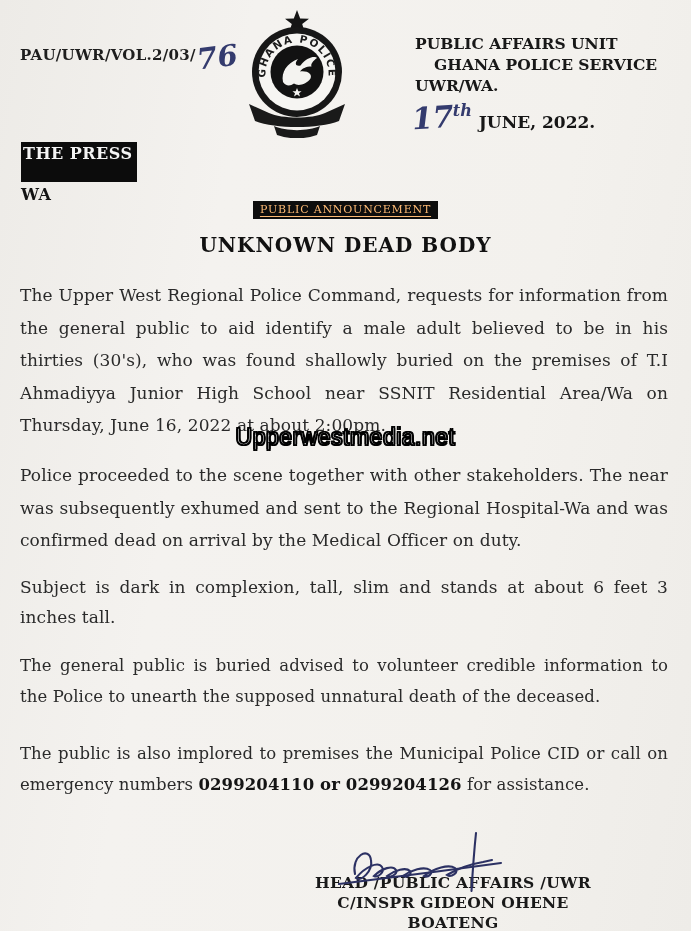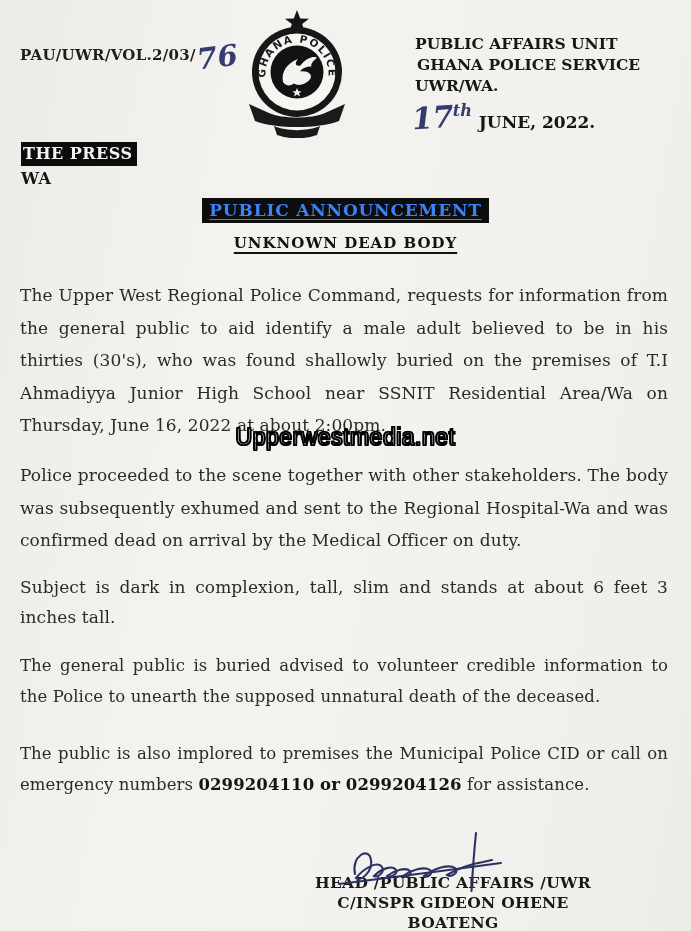--- a/index.html
+++ b/index.html
@@ -11,35 +11,35 @@
   .paper{
     position:relative;width:691px;height:931px;
     background:linear-gradient(100deg,#edebe7 0%,#f4f2ef 30%,#f3f1ed 70%,#eeece8 100%);
   }
   
   .ref-line{position:absolute;left:20px;top:40px;font-weight:bold;font-size:15px;letter-spacing:.3px;color:#1e1e1e;white-space:nowrap;}
   .hand{color:#343b6e;font-style:italic;font-family:"DejaVu Serif",serif;}
   .ref-num{display:inline-block;font-size:29px;font-weight:bold;transform:rotate(-7deg);vertical-align:-7px;margin-left:1px;}
   .crest{position:absolute;left:236px;top:8px;}
   .unit-block{position:absolute;left:415px;top:33px;font-weight:bold;font-size:15.5px;line-height:21px;color:#181818;}
-  .unit-block div:nth-child(2){margin-left:2px;}
+  .unit-block div:nth-child(2){margin-left:19px;}
   .date-line{position:absolute;left:412px;top:100px;white-space:nowrap;}
   .date-day{font-size:30px;font-weight:bold;display:inline-block;transform:rotate(-4deg);}
   .date-sup{font-size:16px;font-weight:bold;vertical-align:12px;margin-left:-1px;}
   .date-typed{font-weight:bold;font-size:17px;color:#161616;margin-left:7px;}
   .addressee{position:absolute;left:21px;top:142px;font-weight:bold;font-size:16px;line-height:21px;}
-  .press-box{display:inline-block;background:#0c0c0c;color:#f4f4f4;padding:1px 4px 2px 2px;letter-spacing:.5px;}
+  .press-box{display:inline-block;background:#0c0c0c;color:#f4f4f4;padding:1px 4px 18px 2px;letter-spacing:.5px;}
   .wa-line{color:#141414;margin-top:2px;letter-spacing:.5px;}
   
   .title-row{position:absolute;left:0;top:198px;width:100%;text-align:center;}
-  .title-box{display:inline-block;background:#0d0d0d;color:#3b82f6;font-weight:bold;font-size:17px;
+  .title-box{display:inline-block;background:#0d0d0d;color:#fdba74;font-weight:normal;font-size:11px;
     padding:2px 7px 3px 7px;letter-spacing:.8px;text-decoration:underline;text-underline-offset:3px;}
   .subtitle-row{position:absolute;left:0;top:233px;width:100%;text-align:center;}
-  .subtitle{display:inline-block;font-weight:bold;font-size:15px;letter-spacing:1px;color:#111;
-    text-decoration:underline;text-decoration-thickness:2px;text-underline-offset:4px;}
+  .subtitle{display:inline-block;font-weight:bold;font-size:20px;letter-spacing:1px;color:#111;
+    text-decoration-thickness:2px;text-underline-offset:4px;}
   
   .para{position:absolute;left:20px;width:648px;font-size:17px;line-height:32.5px;
     text-align:justify;color:#2a2a2a;letter-spacing:.1px;}
   .p1{top:279px;}
   .p2{top:459px;}
   .p3{top:572px;line-height:30px;}
   .p4{top:650px;line-height:31px;font-size:16.5px;}
   .p5{top:738px;line-height:31px;font-size:16.5px;}
   .bold-nums{font-weight:bold;color:#141414;margin-top:32px;}
   
@@ -98,21 +98,21 @@
   <div class="title-row">
     <span class="title-box">PUBLIC ANNOUNCEMENT</span>
   </div>
   <div class="subtitle-row">
     <span class="subtitle">UNKNOWN DEAD BODY</span>
   </div>
 
   <div class="watermark">Upperwestmedia.net</div>
 
   <div class="para p1">The Upper West Regional Police Command, requests for information from the general public to aid identify a male adult believed to be in his thirties (30's), who was found shallowly buried on the premises of T.I Ahmadiyya Junior High School near SSNIT Residential Area/Wa on Thursday, June 16, 2022 at about 2:00pm.</div>
-  <div class="para p2">Police proceeded to the scene together with other stakeholders. The body was subsequently exhumed and sent to the Regional Hospital-Wa and was confirmed dead on arrival by the Medical Officer on duty.</div>
+  <div class="para p2">Police proceeded to the scene together with other stakeholders. The near was subsequently exhumed and sent to the Regional Hospital-Wa and was confirmed dead on arrival by the Medical Officer on duty.</div>
   <div class="para p3">Subject is dark in complexion, tall, slim and stands at about 6 feet 3 inches tall.</div>
   <div class="para p4">The general public is buried advised to volunteer credible information to the Police to unearth the supposed unnatural death of the deceased.</div>
   <div class="para p5">
     <span>The public is also implored to premises the Municipal Police CID or call on emergency numbers </span><span class="bold-nums">0299204110 or 0299204126</span><span> for assistance.</span>
   </div>
 
   <svg class="sig-svg" width="175" height="62" viewBox="0 0 175 62">
     <g fill="none" stroke="#2c3163" stroke-width="2.1" stroke-linecap="round">
       <path d="M22,44 C18,26 36,16 38,30 C40,41 28,52 23,48 C32,37 45,31 49,37 C52,42 45,48 41,46
                C49,38 60,35 63,40 C65,45 56,48 54,46 C62,40 73,37 77,41 C80,45 72,48 70,46

